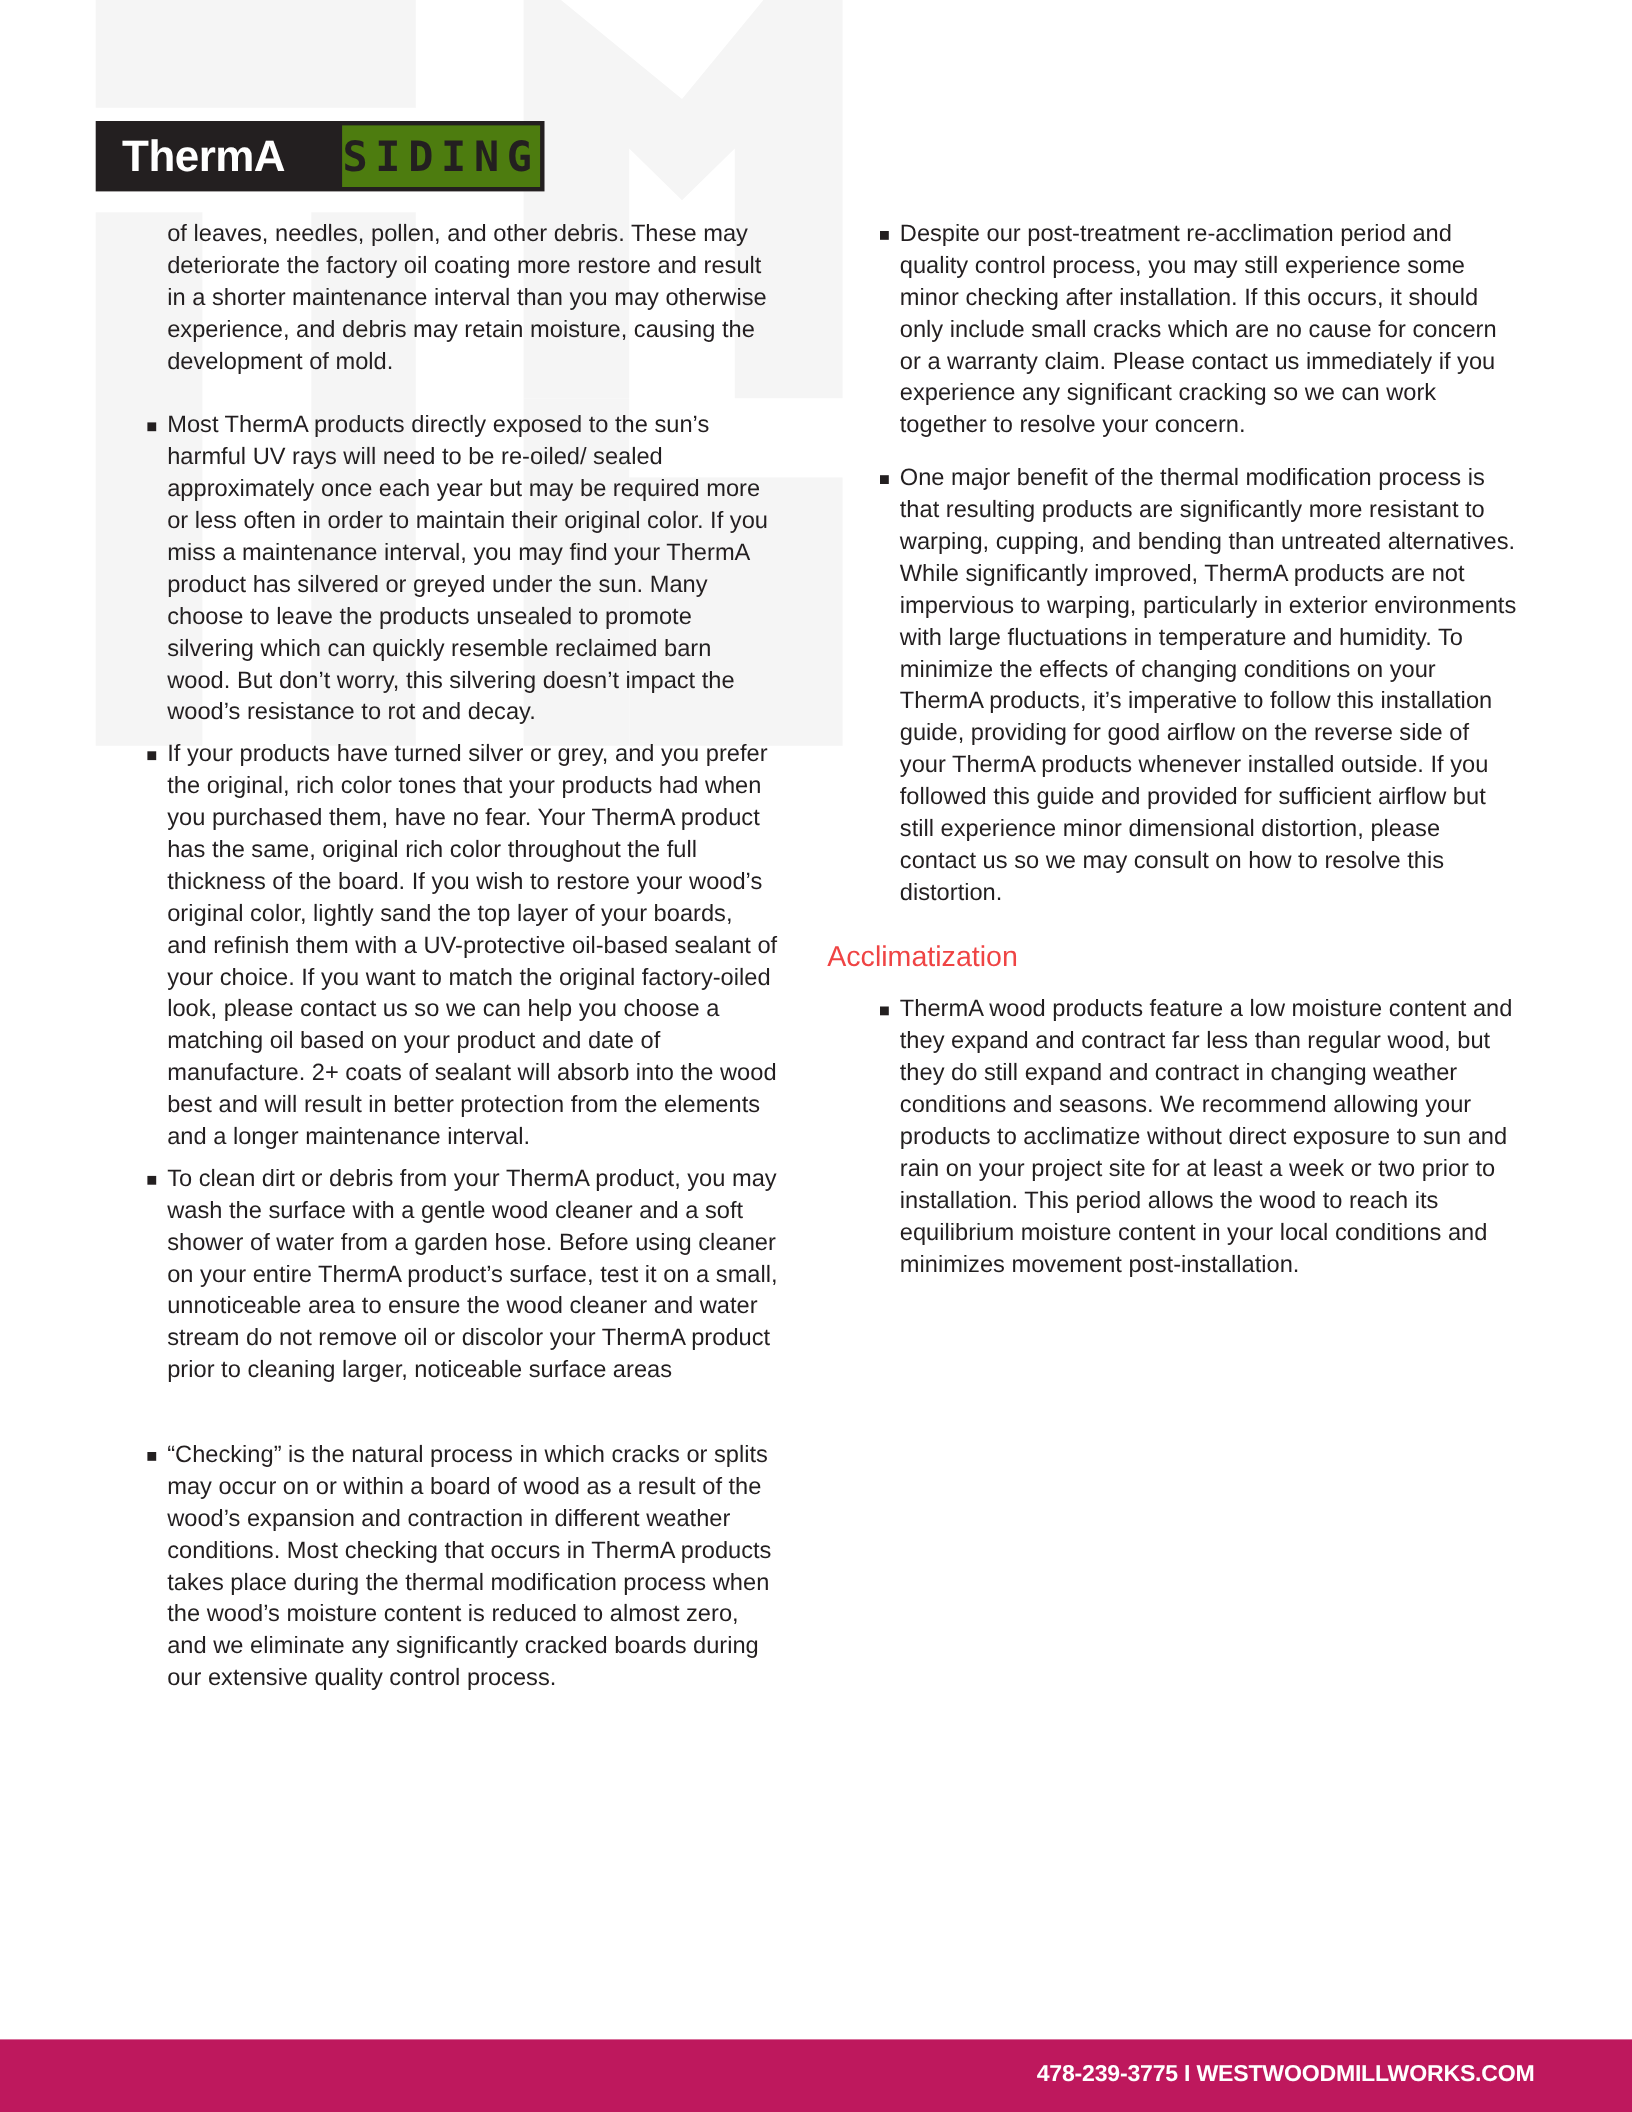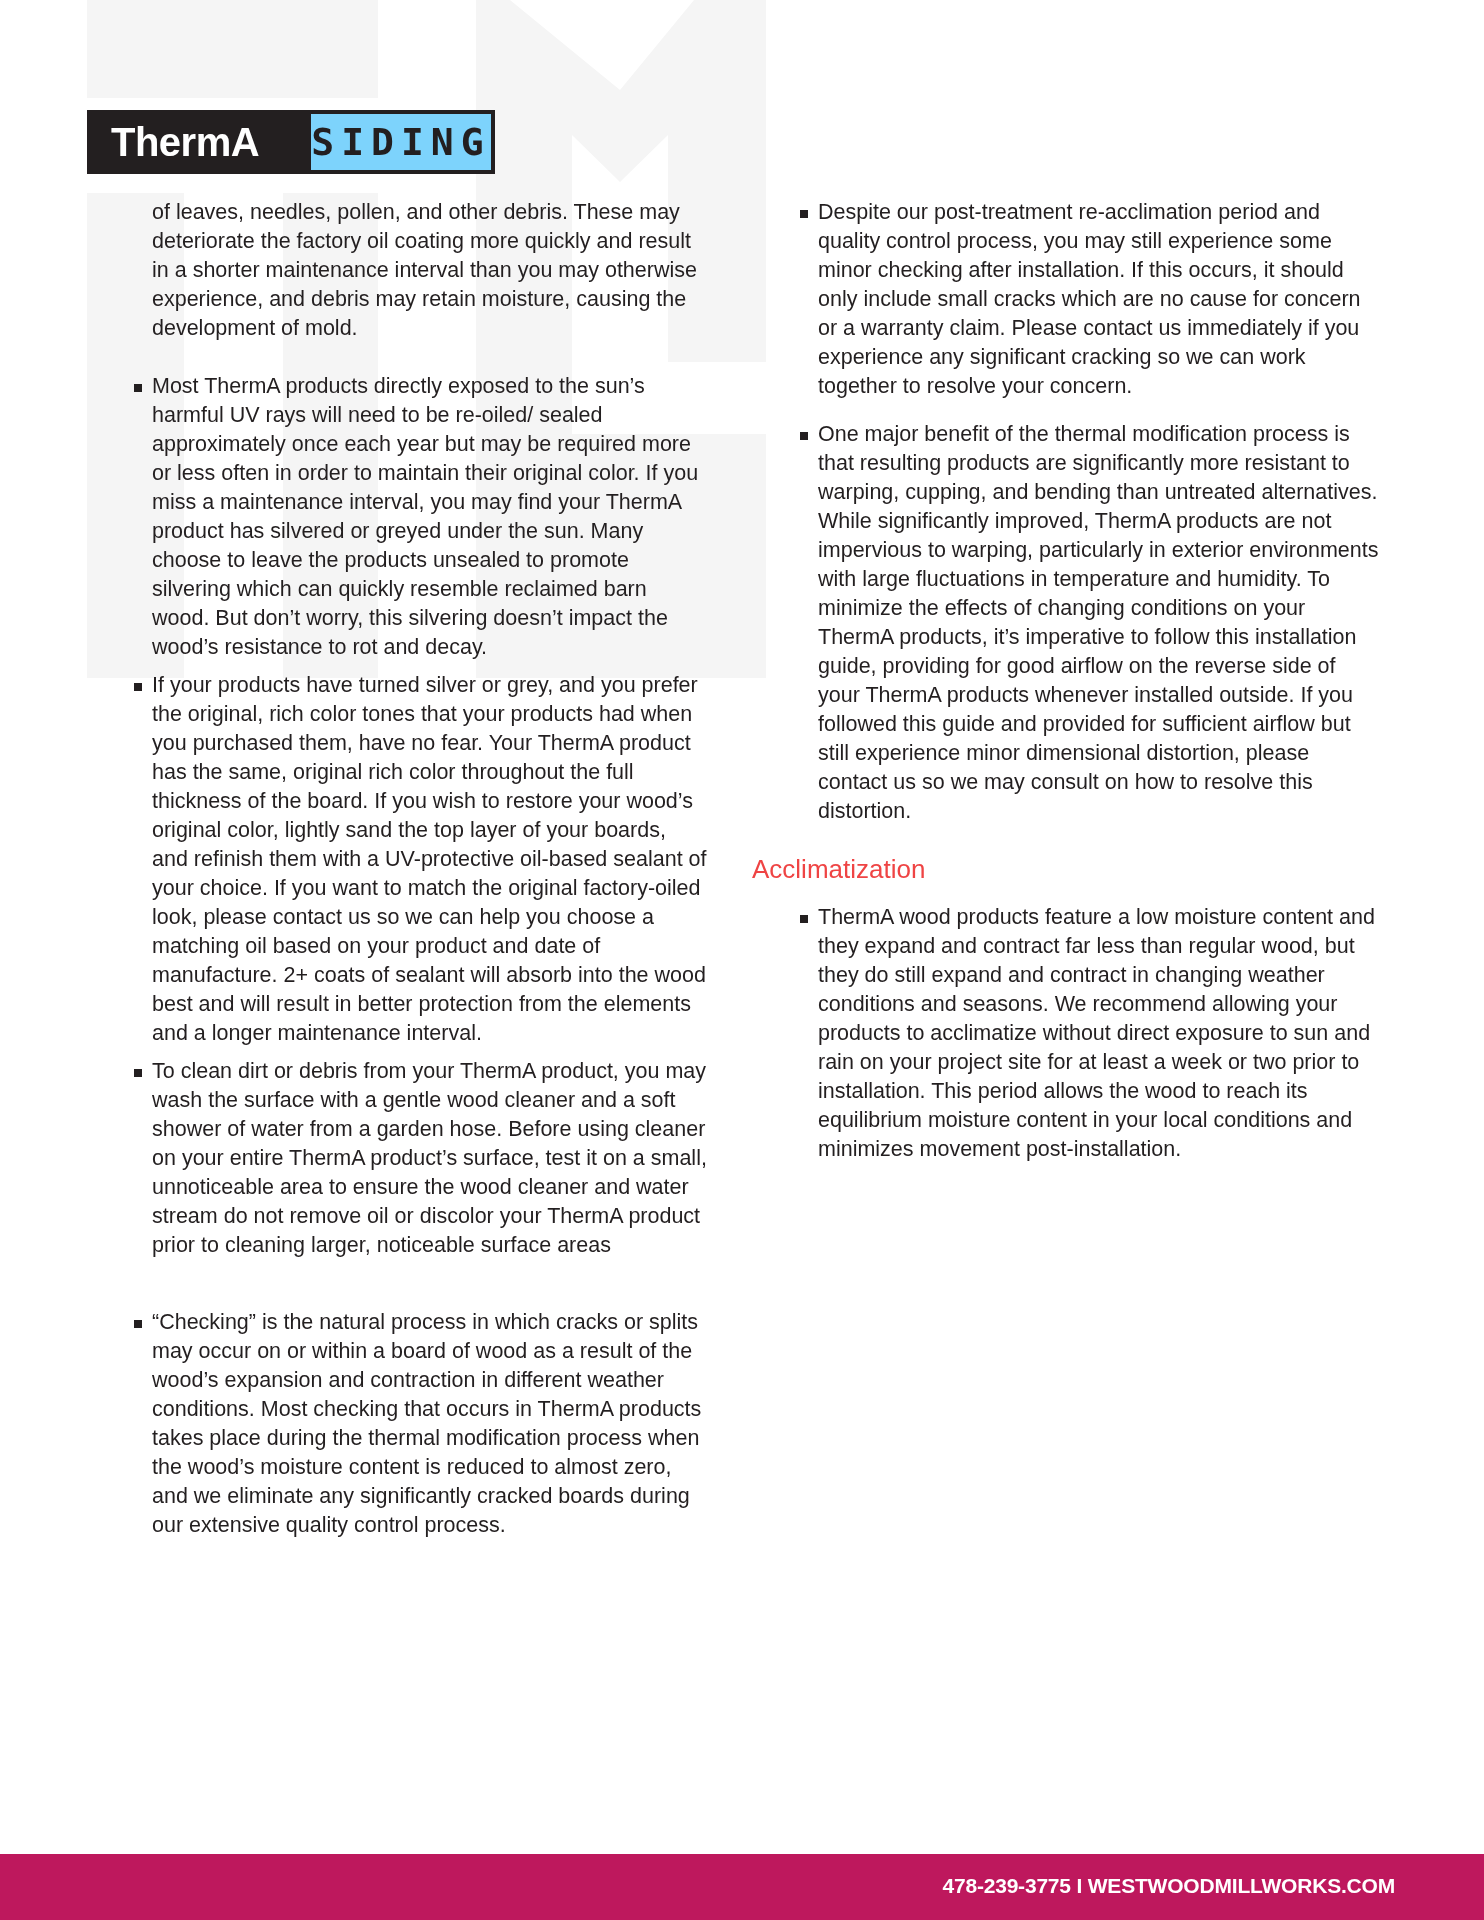--- a/index.html
+++ b/index.html
@@ -13,21 +13,21 @@
   .logo {
     position: absolute; left: 87px; top: 110px; height: 64px; width: 408px;
     background: #231f20; display: flex; align-items: center; z-index: 2;
   }
   .logo-therma {
     color: #ffffff; font-weight: bold; font-size: 40px; padding-left: 24px;
     width: 196px; letter-spacing: -0.5px;
     font-family: "Liberation Sans", sans-serif;
   }
   .logo-siding {
-    background: #7dd3fc; color: #231f20; height: 56px; margin-left: 4px;
+    background: #4d7c0f; color: #231f20; height: 56px; margin-left: 4px;
     flex: 1; margin-right: 4px; display: flex; align-items: center; justify-content: center;
     font-weight: bold; font-size: 38px; letter-spacing: 7px;
     font-family: "DejaVu Sans Mono", monospace;
   }
   .col { position: absolute; z-index: 1; }
   .col-left { left: 87px; top: 198px; width: 620px; }
   .col-right { left: 752px; top: 198px; width: 630px; }
   .item { position: relative; padding-left: 65px; font-size: 21.5px; line-height: 29px; margin: 0; }
   .item p { margin: 0; }
   .bullet {
@@ -62,21 +62,21 @@
   </g>
 </svg>
 
 <div class="logo">
   <span class="logo-therma">ThermA</span>
   <span class="logo-siding">SIDING</span>
 </div>
 
 <div class="col col-left">
   <div class="item">
-    <p>of leaves, needles, pollen, and other debris. These may deteriorate the factory oil coating more quickly and result in a shorter maintenance interval than you may otherwise experience, and debris may retain moisture, causing the development of mold.</p>
+    <p>of leaves, needles, pollen, and other debris. These may deteriorate the factory oil coating more restore and result in a shorter maintenance interval than you may otherwise experience, and debris may retain moisture, causing the development of mold.</p>
   </div>
   <div style="height:29px"></div>
   <div class="item">
     <span class="bullet"></span>
     <p>Most ThermA products directly exposed to the sun’s harmful UV rays will need to be re-oiled/ sealed approximately once each year but may be required more or less often in order to maintain their original color. If you miss a maintenance interval, you may find your ThermA product has silvered or greyed under the sun. Many choose to leave the products unsealed to promote silvering which can quickly resemble reclaimed barn wood. But don’t worry, this silvering doesn’t impact the wood’s resistance to rot and decay.</p>
   </div>
   <div style="height:9px"></div>
   <div class="item">
     <span class="bullet"></span>
     <p>If your products have turned silver or grey, and you prefer the original, rich color tones that your products had when you purchased them, have no fear. Your ThermA product has the same, original rich color throughout the full thickness of the board. If you wish to restore your wood’s original color, lightly sand the top layer of your boards, and refinish them with a UV-protective oil-based sealant of your choice. If you want to match the original factory-oiled look, please contact us so we can help you choose a matching oil based on your product and date of manufacture. 2+ coats of sealant will absorb into the wood best and will result in better protection from the elements and a longer maintenance interval.</p>

